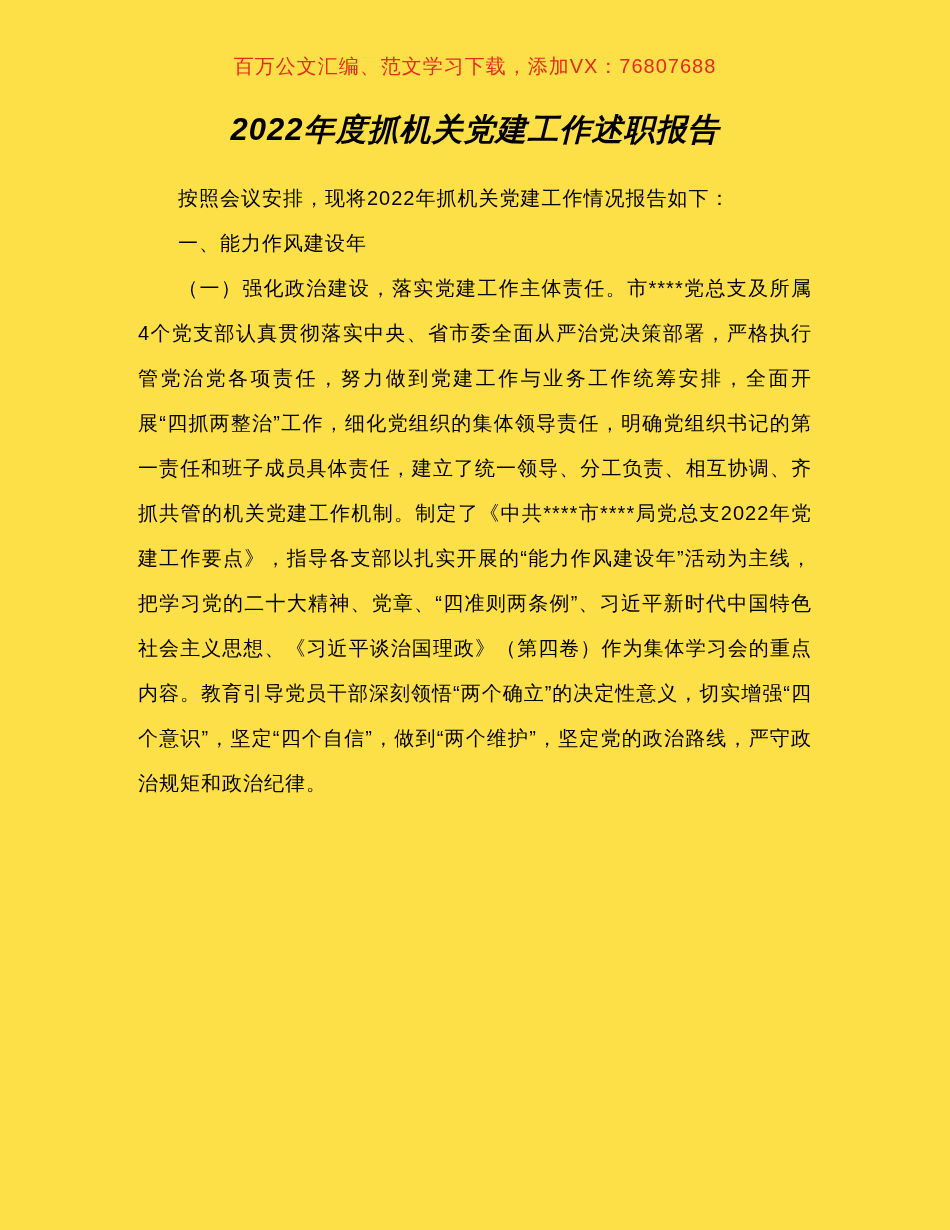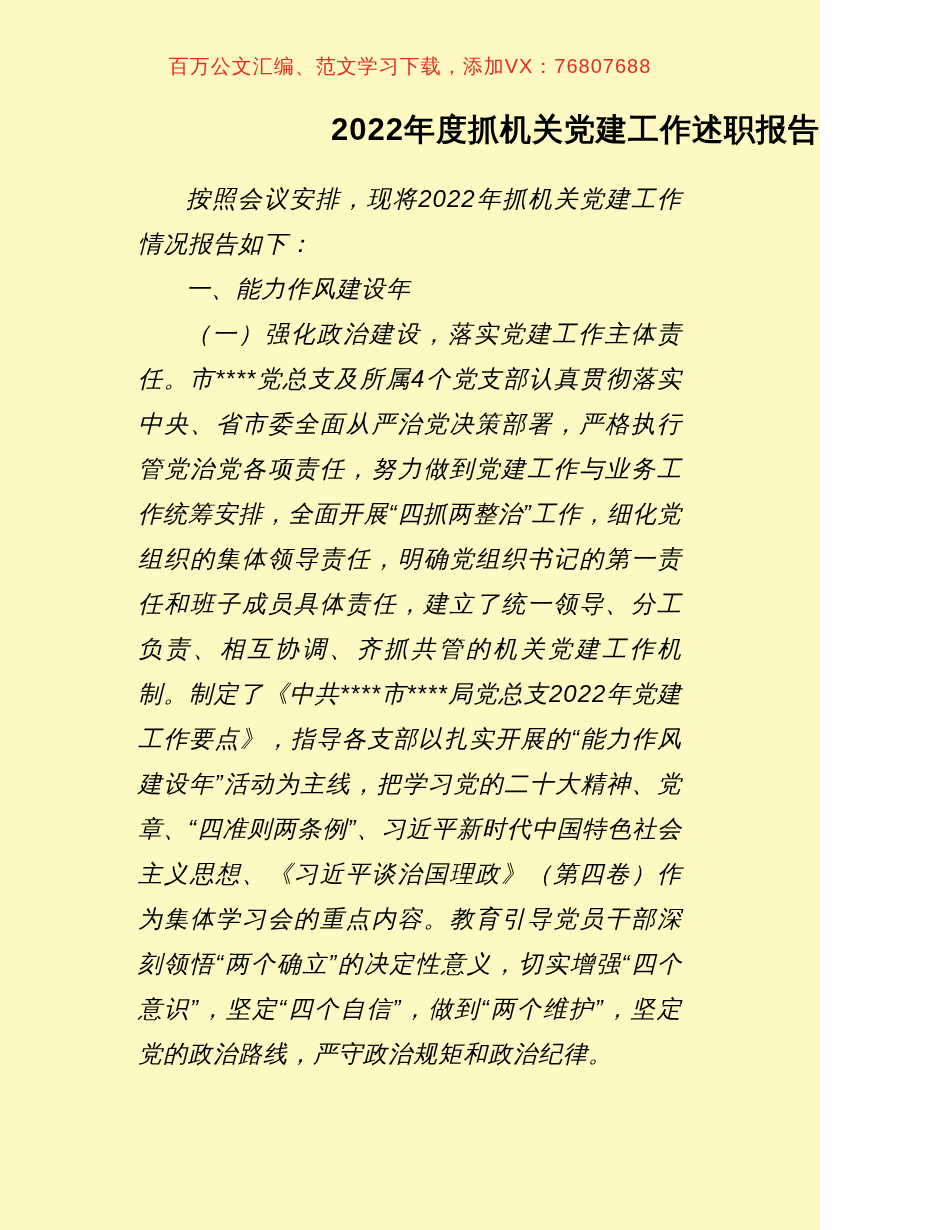--- a/index.html
+++ b/index.html
@@ -2,56 +2,56 @@
 <html><head>
 <meta charset="utf-8">
 <style>
   html, body {
     margin: 0;
     padding: 0;
     background: #ffffff;
   }
   .page {
     position: relative;
-    width: 820px;
+    width: 950px;
     height: 1230px;
-    background: #fef9c3;
+    background: #fde047;
     overflow: hidden;
     font-family: "Liberation Sans", sans-serif;
     color: #000000;
   }
   .promo {
     margin-top: 52px;
     text-align: center;
     font-size: 20px;
     letter-spacing: 1px;
     font-weight: 400;
     line-height: 28px;
   }
   .doc-title {
     margin: 30px 0 8px 0;
-    text-align: right;
+    text-align: center;
     font-size: 31px;
     font-weight: 700;
     letter-spacing: 1px;
     line-height: 40px;
+    font-style: italic;
   }
   .content {
     margin: 26px 138px 0 138px;
   }
   .para {
     margin: 0;
-    font-size: 24px;
+    font-size: 20px;
     line-height: 45px;
     letter-spacing: 1px;
     text-align: justify;
     text-justify: inter-character;
     text-indent: 2em;
     word-break: break-all;
-    font-style: italic;
   }
   .para.heading {
     font-weight: 400;
   }
 </style>
 </head>
 <body>
 
 <div class="page" style="color: rgb(0, 0, 0);">
   <div class="promo" style="color: rgb(229, 42, 32);">百万公文汇编、范文学习下载，添加VX：76807688</div>

